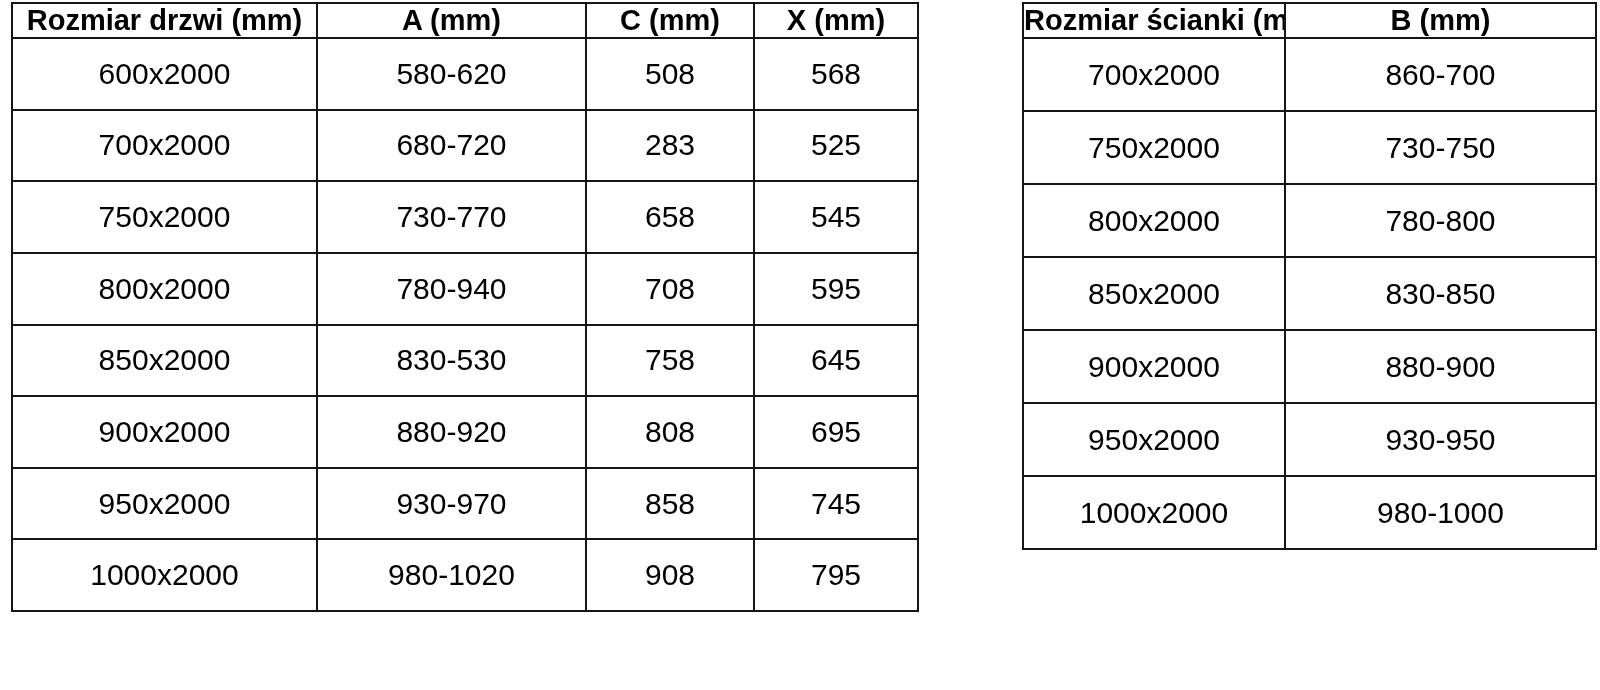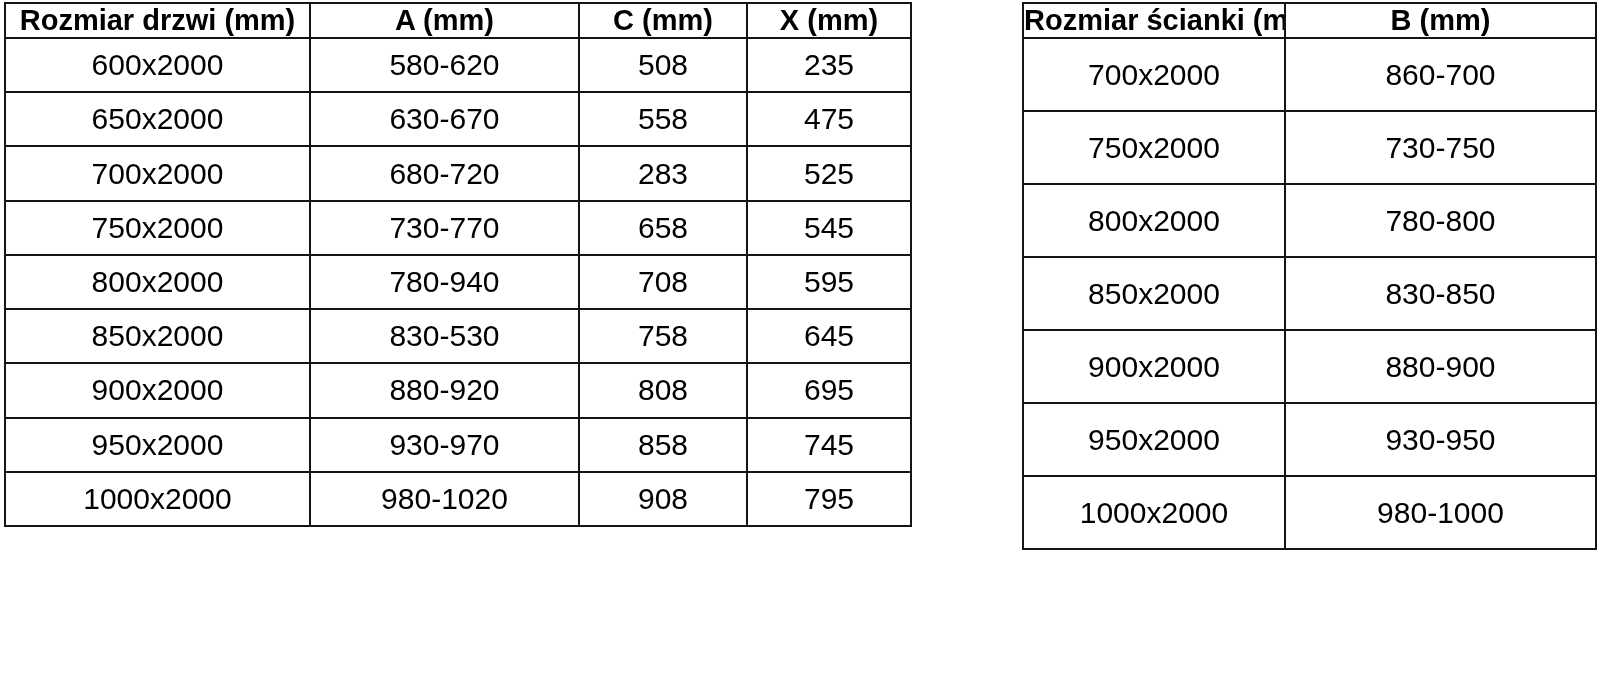--- a/index.html
+++ b/index.html
@@ -32,24 +32,24 @@
   }
   table.spec-table th {
     font-weight: bold;
     font-size: 29px;
   }
   table.spec-table td {
     font-weight: normal;
     font-size: 30px;
   }
   #doors-table {
-    left: 4px;
+    left: 11px;
     top: 2px;
     width: 906px;
-    height: 525px;
+    height: 610px;
   }
   #wall-table {
     left: 1022px;
     top: 2px;
     width: 573px;
     height: 548px;
   }
 </style>
 </head>
 <body>
@@ -67,27 +67,21 @@
       <th>A (mm)</th>
       <th>C (mm)</th>
       <th>X (mm)</th>
     </tr>
   </thead>
   <tbody>
       <tr>
         <td>600x2000</td>
         <td>580-620</td>
         <td>508</td>
-        <td>235</td>
-      </tr>
-      <tr>
-        <td>650x2000</td>
-        <td>630-670</td>
-        <td>558</td>
-        <td>475</td>
+        <td>568</td>
       </tr>
       <tr>
         <td>700x2000</td>
         <td>680-720</td>
         <td>283</td>
         <td>525</td>
       </tr>
       <tr>
         <td>750x2000</td>
         <td>730-770</td>

